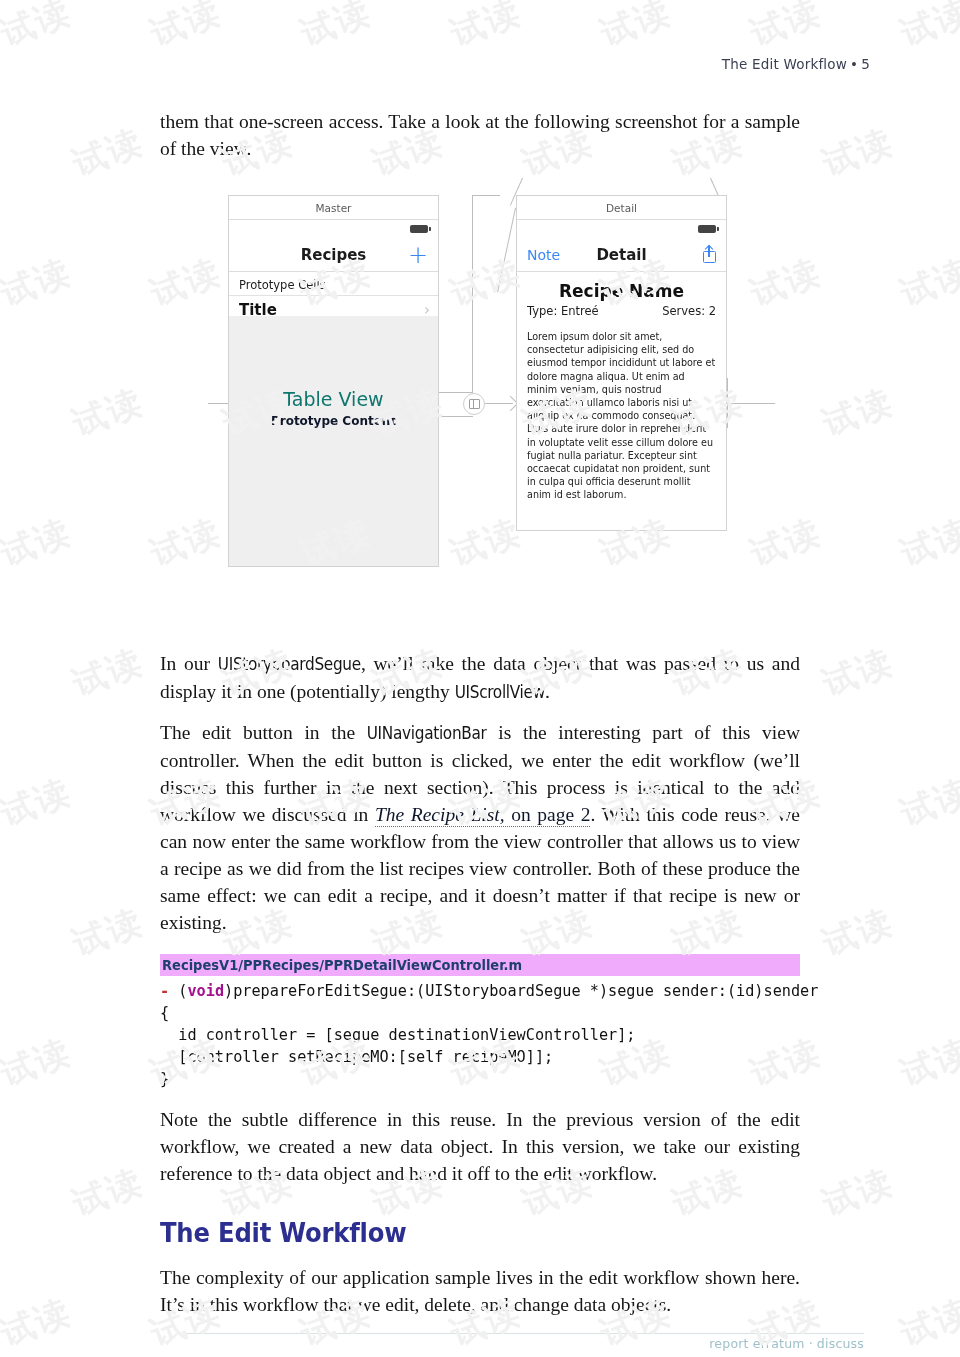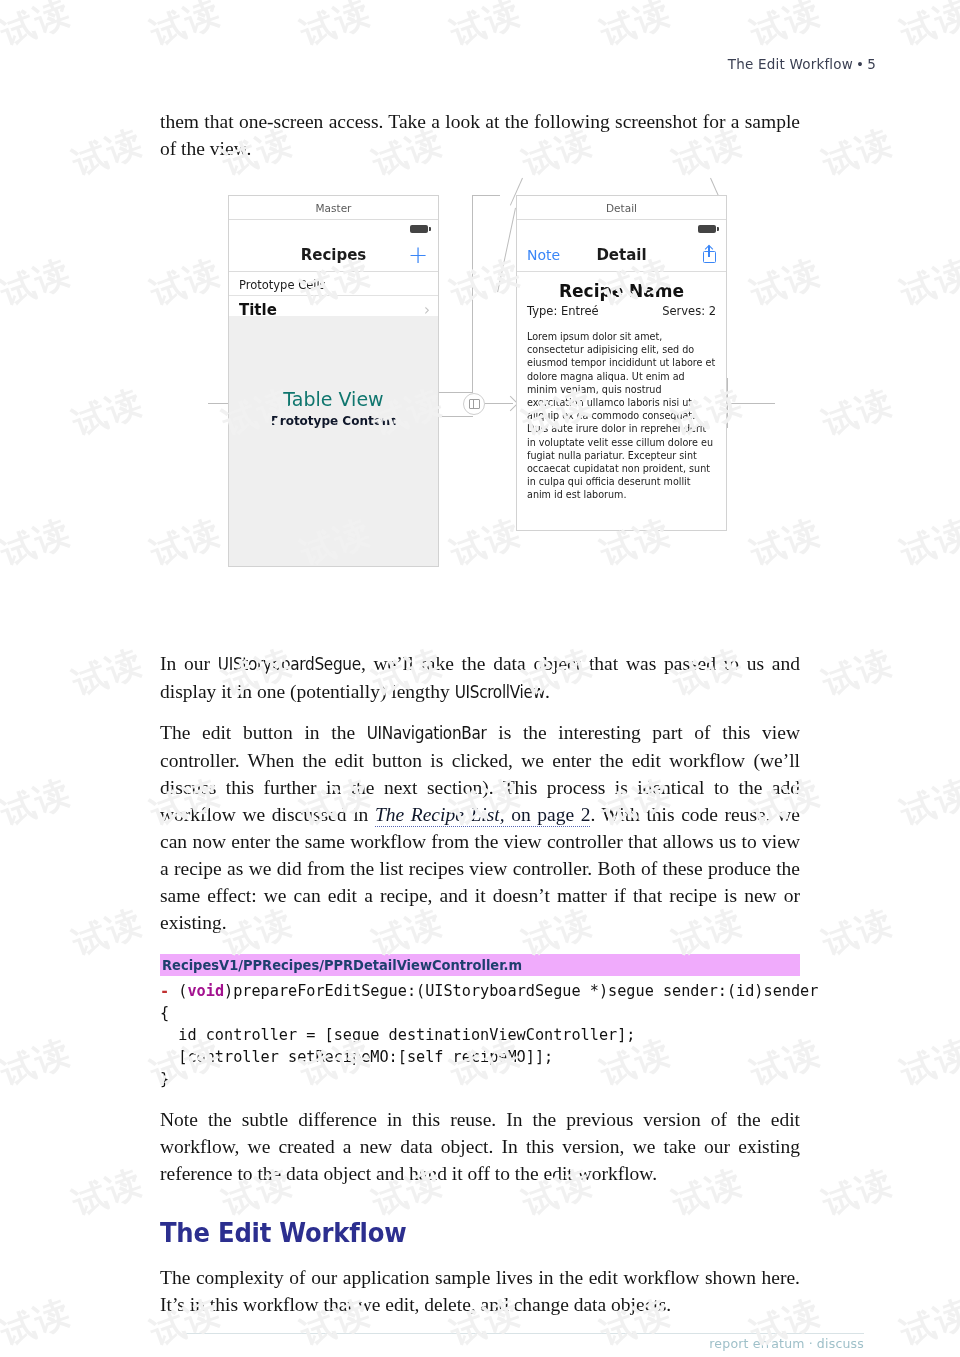--- a/index.html
+++ b/index.html
@@ -33,21 +33,21 @@
 
   
   #page {
     position: absolute; inset: 0;
     z-index: 1;
   }
 
   
   #running-head {
     position: absolute;
-    top: 56px; right: 84px;
+    top: 56px; right: 90px;
     font-family: "DejaVu Sans", sans-serif;
     font-size: 13.5px;
     color: #3a3f52;
     letter-spacing: .2px;
   }
   #running-head .sep { color: #3a3f52; padding: 0 3px; }
 
   
   #content {
     position: absolute;

